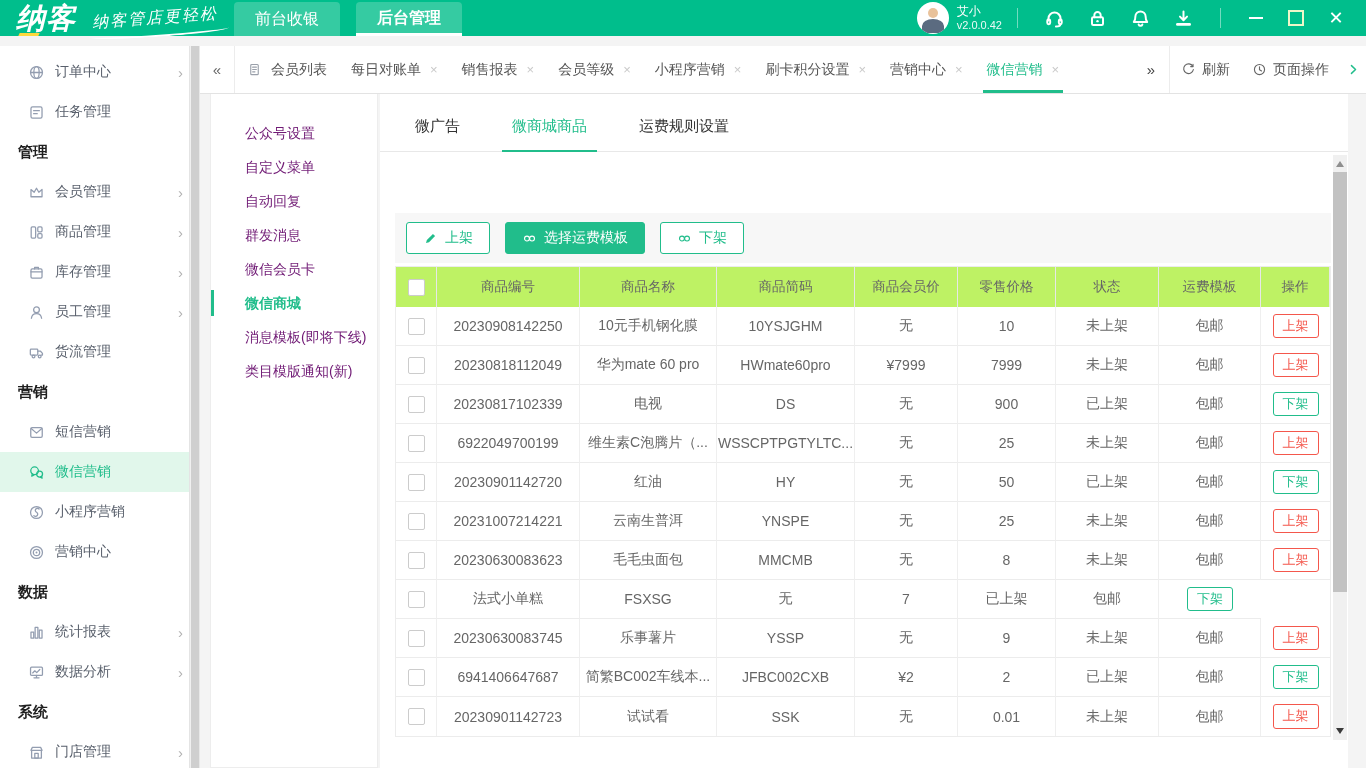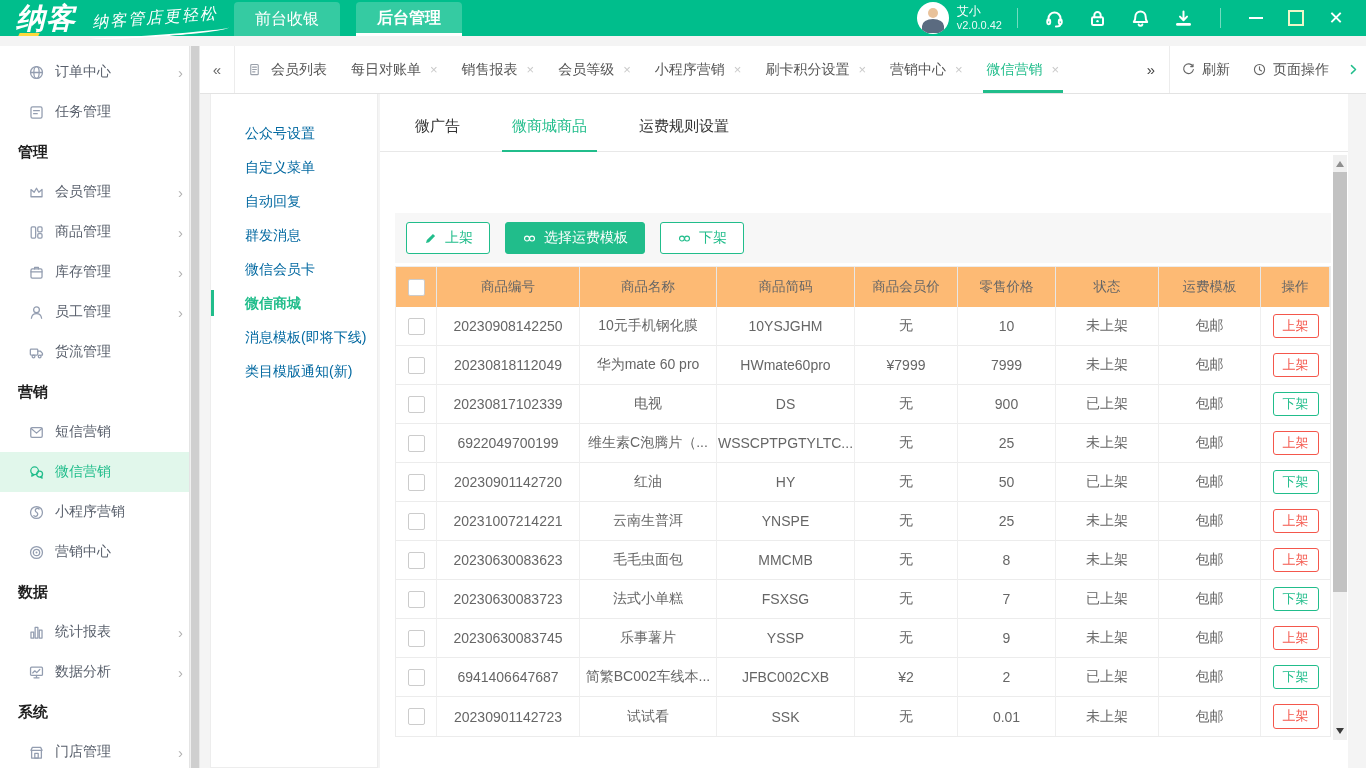--- a/index.html
+++ b/index.html
@@ -70,21 +70,21 @@
   .sb-arrow{margin-left:auto;color:#b3b3b3;font-size:15px;}
   .sb-section{height:40px;display:flex;align-items:center;padding-left:18px;
         font-size:15px;font-weight:bold;color:#1f1f1f;}
   .sb-scrollbar{position:absolute;right:0;top:0;width:9px;height:100%;background:#f0f0f0;border-left:1px solid #e4e4e4;}
   .sb-thumb{position:absolute;left:1px;top:0;width:8px;height:100%;background:#cfcfcf;}
 
   
   .submenu{position:absolute;left:210px;top:94px;width:168px;height:674px;background:#fff;
         border:1px solid #ededed;border-top:none;box-sizing:border-box;z-index:2;}
   .sm-list{padding-top:22px;}
-  .sm-item{height:34px;line-height:34px;padding-left:34px;font-size:14px;color:#0369a1;position:relative;}
+  .sm-item{height:34px;line-height:34px;padding-left:34px;font-size:14px;color:#701a75;position:relative;}
   .sm-item.active{color:#21bd8b;font-weight:bold;}
   .sm-item.active::before{content:"";position:absolute;left:0;top:4px;bottom:4px;width:3px;background:#21bd8b;}
 
   
   .main{position:absolute;left:380px;top:94px;width:968px;height:674px;background:#fff;z-index:2;}
   .content-tabs{position:absolute;left:0;top:0;right:0;height:58px;border-bottom:1px solid #e8e8e8;
         display:flex;align-items:flex-end;padding-left:35px;gap:52px;box-sizing:border-box;}
   .c-tab{padding-bottom:15px;font-size:15px;color:#333;position:relative;}
   .c-tab.active{color:#21bd8b;}
   .c-tab.active::after{content:"";position:absolute;left:-10px;right:-10px;bottom:-1px;height:2px;background:#21bd8b;}
@@ -105,21 +105,21 @@
         border-radius:3px;box-sizing:border-box;font-family:inherit;}
   .btn .ic{width:15px;height:15px;}
   .btn.outline{background:#fff;border:1px solid #21bd8b;color:#21bd8b;}
   .btn.solid{background:#21bd8b;border:1px solid #21bd8b;color:#fff;}
 
   .table{position:absolute;left:15px;top:172px;width:936px;border:1px solid #ececec;box-sizing:border-box;}
   .t-row{display:grid;grid-template-columns:41px 143px 137px 138px 103px 98px 103px 102px 69px;}
   .t-cell{display:flex;align-items:center;justify-content:center;border-right:1px solid #efefef;
         font-size:14px;color:#666;overflow:hidden;white-space:nowrap;box-sizing:border-box;}
   .t-cell:last-child{border-right:none;}
-  .t-head .t-cell{height:40px;background:#fdba74;color:#666;font-size:13.5px;border-right:1px solid #e7e7e7;justify-content:center;}
+  .t-head .t-cell{height:40px;background:#bef264;color:#666;font-size:13.5px;border-right:1px solid #e7e7e7;justify-content:center;}
   .t-body .t-cell{height:39px;border-bottom:1px solid #ececec;background:#fff;}
   .t-body .t-row:last-child .t-cell{border-bottom:none;}
   .cb{width:15px;height:15px;border:1px solid #ccc;border-radius:2px;background:#fff;}
   .act-btn{display:inline-block;padding:3px 9px;border:1px solid;border-radius:3px;font-size:13px;line-height:1.25;}
   .act-btn.red{color:#f4574c;border-color:#f4574c;}
   .act-btn.green{color:#21bd8b;border-color:#21bd8b;}
 
   .v-scroll{position:absolute;right:1px;top:61px;width:14px;height:585px;background:#f0f0f0;}
   .v-up{position:absolute;top:6px;left:3px;width:0;height:0;border-left:4px solid transparent;
         border-right:4px solid transparent;border-bottom:6px solid #8f8f8f;}
@@ -702,23 +702,20 @@
             </div>
             <div class="t-cell">
               <span class="act-btn red">上架</span>
             </div>
           </div>
           <div class="t-row">
             <div class="t-cell">
               <div class="cb"></div>
             </div>
             <div class="t-cell">
-              <span>20230630083723</span>
-            </div>
-            <div class="t-cell">
               <span>法式小单糕</span>
             </div>
             <div class="t-cell">
               <span>FSXSG</span>
             </div>
             <div class="t-cell">
               <span>无</span>
             </div>
             <div class="t-cell">
               <span>7</span>

